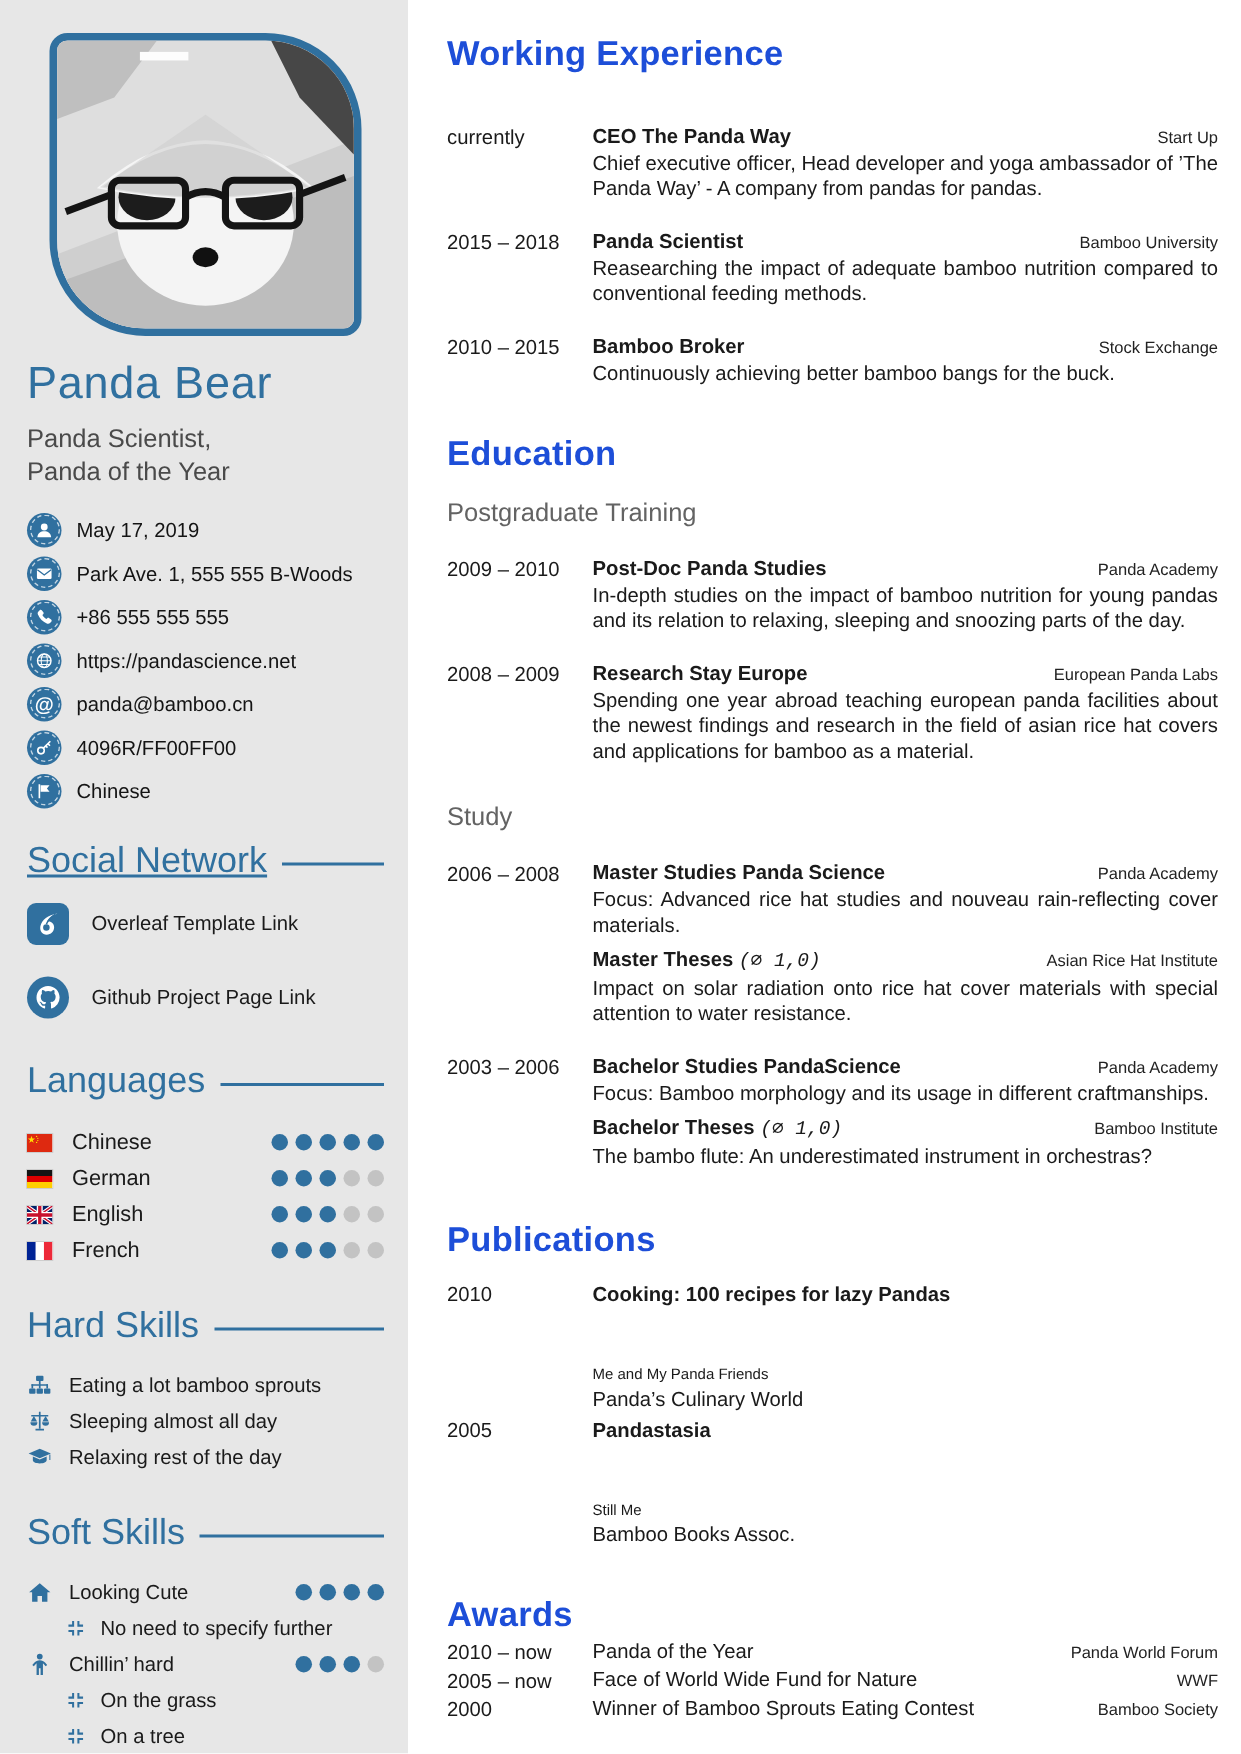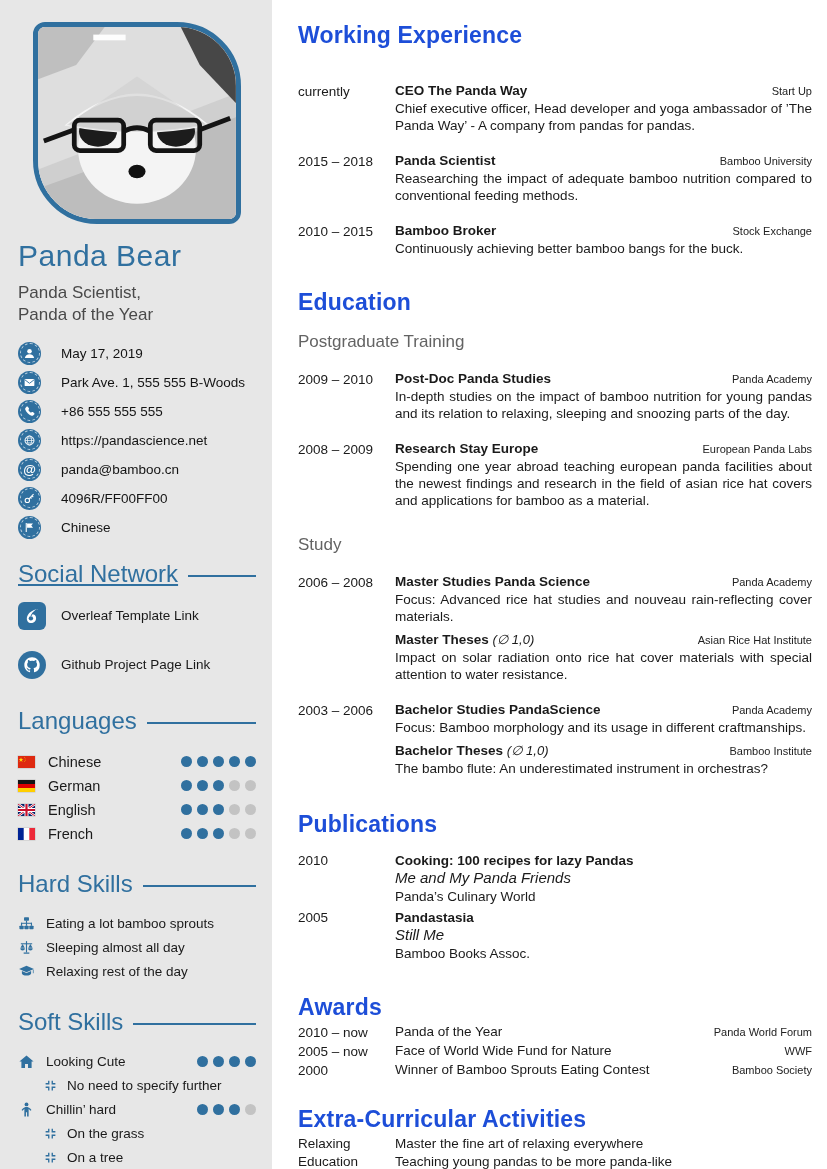--- a/index.html
+++ b/index.html
@@ -7,21 +7,21 @@
   body { font-family:"Liberation Sans", sans-serif; background:#ffffff; position:relative; overflow:hidden; color:#1a1a1a; }
 
   
   .sidebar { position:absolute; left:0; top:0; width:272px; height:1169px; background:#e7e7e7; padding:0 16px 0 18px; }
   .photo-frame { margin:22px auto 0; width:208px; height:202px; border:5px solid #30709f; border-radius:12px 64px 12px 64px; overflow:hidden; background:#d8d8d8; }
   .photo-frame svg { display:block; width:100%; height:100%; }
   .name { margin-top:15px; font-size:30px; color:#30709f; letter-spacing:.5px; }
   .tagline { margin-top:9px; font-size:17px; color:#4a4a4a; line-height:1.32; }
 
   .contact { margin-top:14px; display:flex; flex-direction:column; gap:4px; }
-  .contact-row { display:flex; align-items:center; gap:20px; min-height:25px; }
+  .contact-row { display:flex; align-items:center; gap:10px; min-height:25px; }
   .cicon { position:relative; width:23px; height:23px; border-radius:50%; background:#30709f; color:#fff; display:flex; align-items:center; justify-content:center; flex:none; }
   .cicon::after { content:""; position:absolute; inset:1.5px; border:1px dashed rgba(255,255,255,.7); border-radius:50%; }
   .cicon svg { width:13px; height:13px; display:block; }
   .at-char { font-weight:bold; font-size:13px; line-height:1; }
   .contact-text { font-size:13.5px; color:#141414; }
 
   .sec-title { display:flex; align-items:center; gap:10px; color:#30709f; font-size:24px; }
   .sec-title .rule { flex:1; height:2px; background:#30709f; margin-top:5px; }
   .mt-social { margin-top:20px;text-decoration:underline; }
   .mt-lang { margin-top:28px; }
@@ -61,27 +61,27 @@
   .h-awd { margin-top:32px; }
   .h-ext { margin-top:28px; }
 
   .entry { display:grid; grid-template-columns:97px 1fr; margin-top:19px; }
   .edate { font-size:13.5px; padding-top:1px; }
   .etitlerow { display:flex; justify-content:space-between; align-items:baseline; }
   .erole { font-weight:bold; font-size:13.5px; }
   .eorg { font-size:11px; color:#222; white-space:nowrap; margin-left:10px; }
   .edesc { font-size:13.5px; text-align:justify; line-height:1.26; margin-top:2px; }
   .thesis { margin-top:7px; }
-  .math { font-family:Liberation Sans, sans-serif; font-style:italic; font-weight:normal; font-size:13px; }
+  .math { font-family:Liberation Mono, monospace; font-style:italic; font-weight:normal; font-size:13px; }
 
   .subsec { font-size:17px; color:#636363; margin-top:16px; }
   .we-first { margin-top:34px; }
   .pub-first { margin-top:14px; }
 
-  .pub-authors { font-style:italic; font-size:15px; line-height:1.26; }
+  .pub-authors { font-size:10px; line-height:1.26;margin-top:40px; }
   .pub-publisher { font-size:13.5px; line-height:1.26; }
   .pub-title { font-weight:bold; font-size:13.5px; line-height:1.26; }
 
   .award-row { display:grid; grid-template-columns:97px 1fr; margin-top:3px; }
   .award-row:first-of-type { margin-top:14px; }
   .aname { font-size:13.5px; }
   .arow { display:flex; justify-content:space-between; align-items:baseline; }
 
   .extra-row { display:grid; grid-template-columns:97px 1fr; margin-top:3px; font-size:13.5px; }
   .extra-row:first-of-type { margin-top:14px; }

